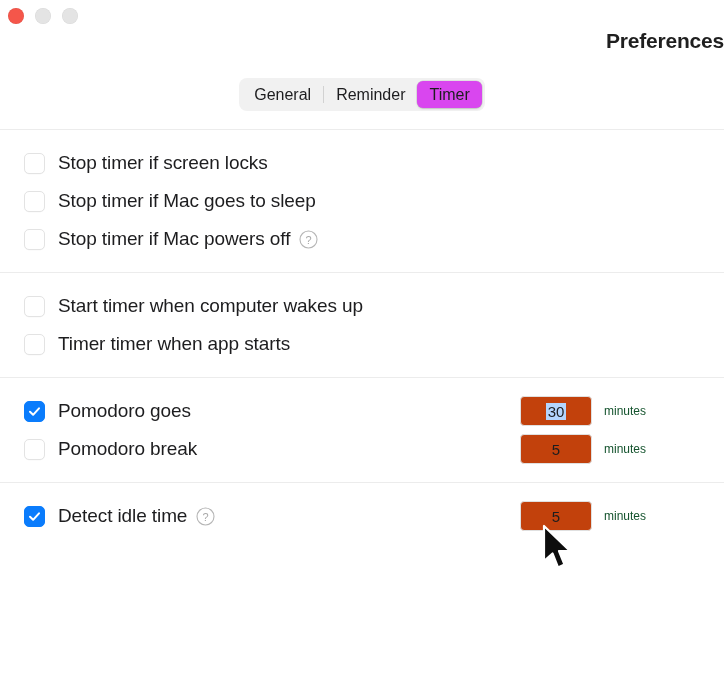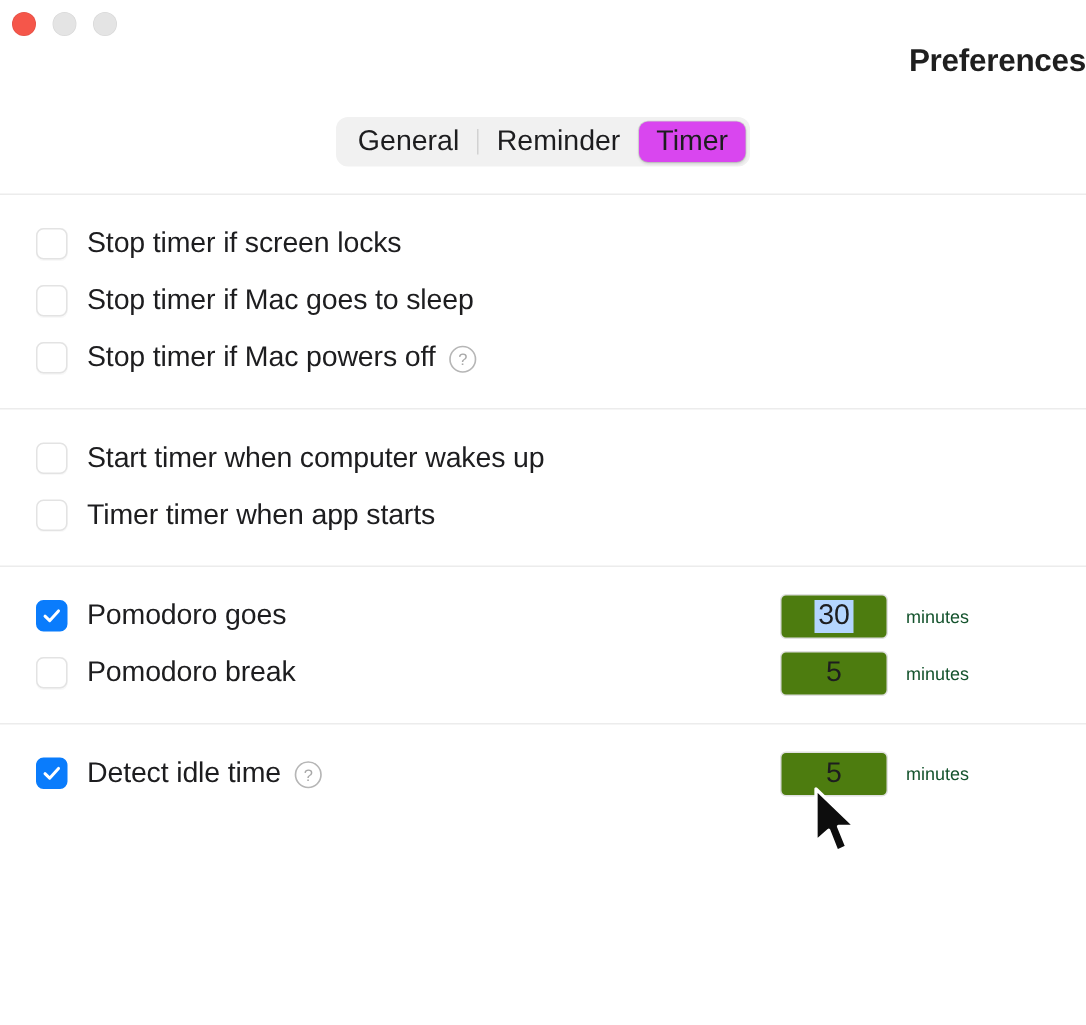--- a/index.html
+++ b/index.html
@@ -67,21 +67,21 @@
   .segmented {
     display: inline-flex;
     align-items: center;
     background: #f1f1f1;
     border-radius: 8px;
     padding: 3px;
     height: 33px;
     box-sizing: border-box;
   }
   .seg {
-    font-size: 19px;
+    font-size: 16px;
     line-height: 1;
     padding: 0 12px;
     height: 27px;
     display: flex;
     align-items: center;
     color: #1d1d1f;
     border-radius: 6px;
     position: relative;
     white-space: nowrap;
     cursor: default;
@@ -110,20 +110,21 @@
   }
   .row {
     display: flex;
     align-items: center;
     min-height: 38px;
     padding: 3px 24px 3px 24px;
     box-sizing: border-box;
   }
   .row-left {
     display: flex;
+    align-items: center;
     flex: 1 1 auto;
     min-width: 0;
   }
   .row-right {
     display: flex;
     align-items: center;
     flex: 0 0 auto;
     gap: 12px;
   }
 
@@ -168,25 +169,25 @@
     cursor: default;
   }
 
   
   .numfield {
     width: 72px;
     height: 30px;
     box-sizing: border-box;
     border: 1px solid #e0e0e0;
     border-radius: 4px;
-    background: #4d7c0f;
+    background: #c2410c;
     display: flex;
     align-items: center;
     justify-content: center;
-    font-size: 19px;
+    font-size: 15px;
     color: #1d1d1f;
     position: relative;
     cursor: text;
   }
   .numfield .val {
     display: inline-block;
     padding: 0 2px;
   }
   .numfield.focused .val {
     background: #b4d5fe;

